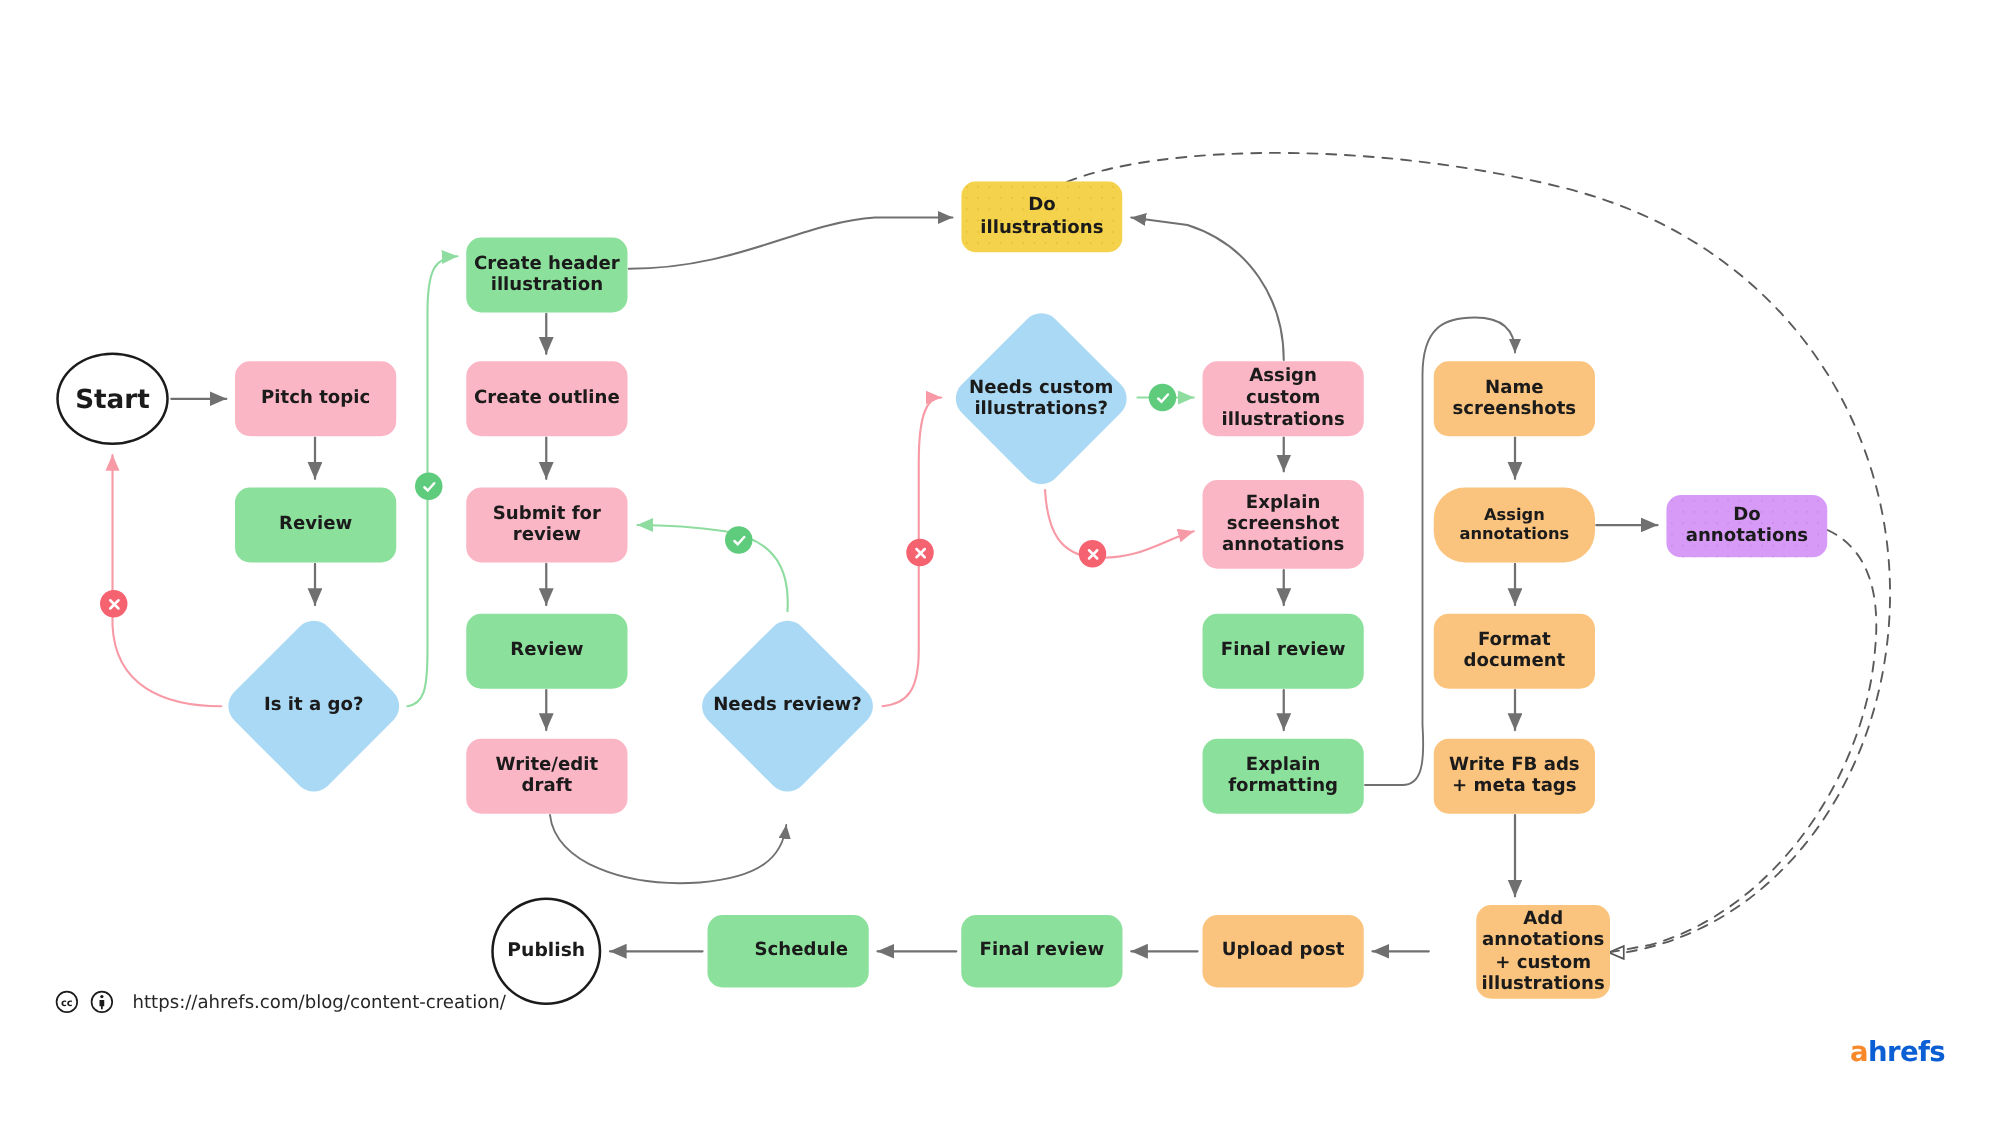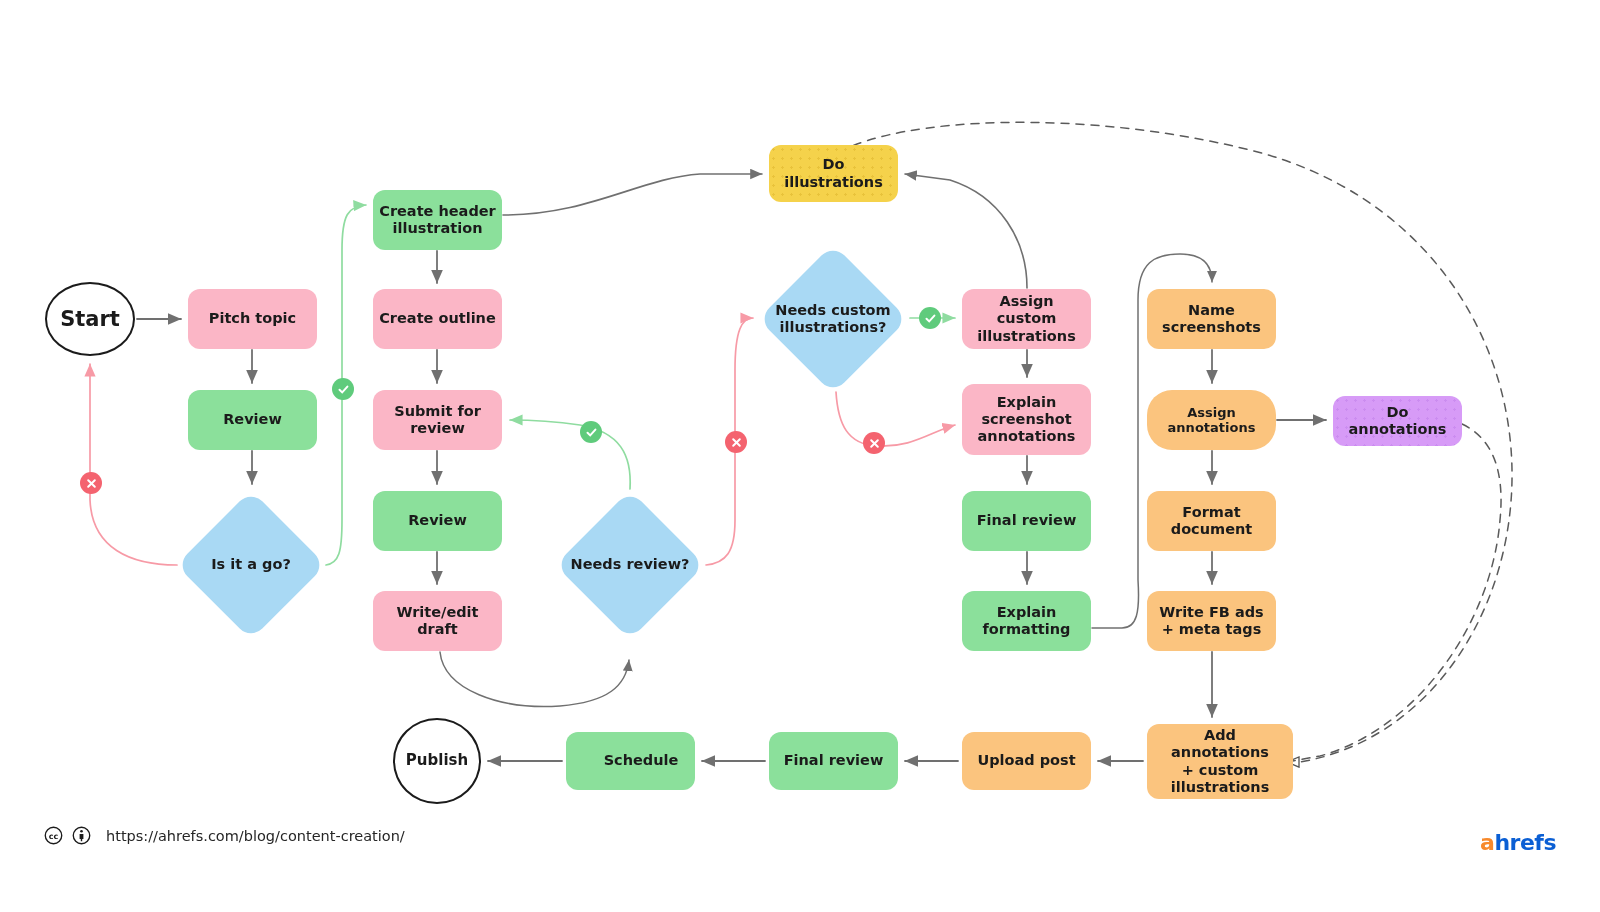--- a/index.html
+++ b/index.html
@@ -70,21 +70,21 @@
   .badge {
     position: absolute;
     width: 22px; height: 22px; border-radius: 50%;
     display: flex; align-items: center; justify-content: center;
   }
   .badge.yes { background: #5FCB7C; }
   .badge.no  { background: #F4636F; }
   .badge svg { display:block; }
 
   #footer {
-    position: absolute; left: 44px; top: 826px;
+    position: absolute; left: 44px; top: 792px;
     display: flex; align-items: center; gap: 9px;
   }
   .cc-ico { width: 19px; height: 19px; display:block; }
   #footer-url {
     font-size: 14.5px; color: #262626; margin-left: 6px;
     font-family: "DejaVu Sans", "Liberation Sans", sans-serif;
   }
   #brand {
     position: absolute; right: 44px; top: 830px;
     font-size: 22px; font-weight: 800; letter-spacing: -0.5px;
@@ -219,21 +219,21 @@
       <div class="node rect orange" style="left: 1147px; top: 289px; width: 129px; height: 60px; font-size: 14.5px;">Name
 screenshots</div>
       <div class="node rect orange" style="left: 1147px; top: 390px; width: 129px; height: 60px; font-size: 13px; border-radius: 25px;">Assign
 annotations</div>
       <div class="node rect purple" style="left: 1333px; top: 396px; width: 129px; height: 50px; font-size: 14.5px;">Do
 annotations</div>
       <div class="node rect orange" style="left: 1147px; top: 491px; width: 129px; height: 60px; font-size: 14.5px;">Format
 document</div>
       <div class="node rect orange" style="left: 1147px; top: 591px; width: 129px; height: 60px; font-size: 14.5px;">Write FB ads
 + meta tags</div>
-      <div class="node rect orange" style="left: 1147px; top: 724px; width: 146px; height: 75px; font-size: 14.5px;">Add annotations
+      <div class="node rect orange" style="left: 1181px; top: 724px; width: 107px; height: 75px; font-size: 14.5px;">Add annotations
 + custom
 illustrations</div>
       <div class="node rect orange" style="left: 962px; top: 732px; width: 129px; height: 58px; font-size: 14.5px;">Upload post</div>
       <div class="node rect green" style="left: 769px; top: 732px; width: 129px; height: 58px; font-size: 14.5px;">Final review</div>
       <div class="node rect green" style="left: 566px; top: 732px; width: 129px; height: 58px; font-size: 14.5px; padding-left: 27px;">Schedule</div>
       <div class="node terminal" style="left: 393px; top: 718px; width: 88px; height: 86px; font-size: 15px;">Publish</div>
     </div>
 
   <div id="badge-layer">
       <div class="badge no" style="left: 80px; top: 472px;">

